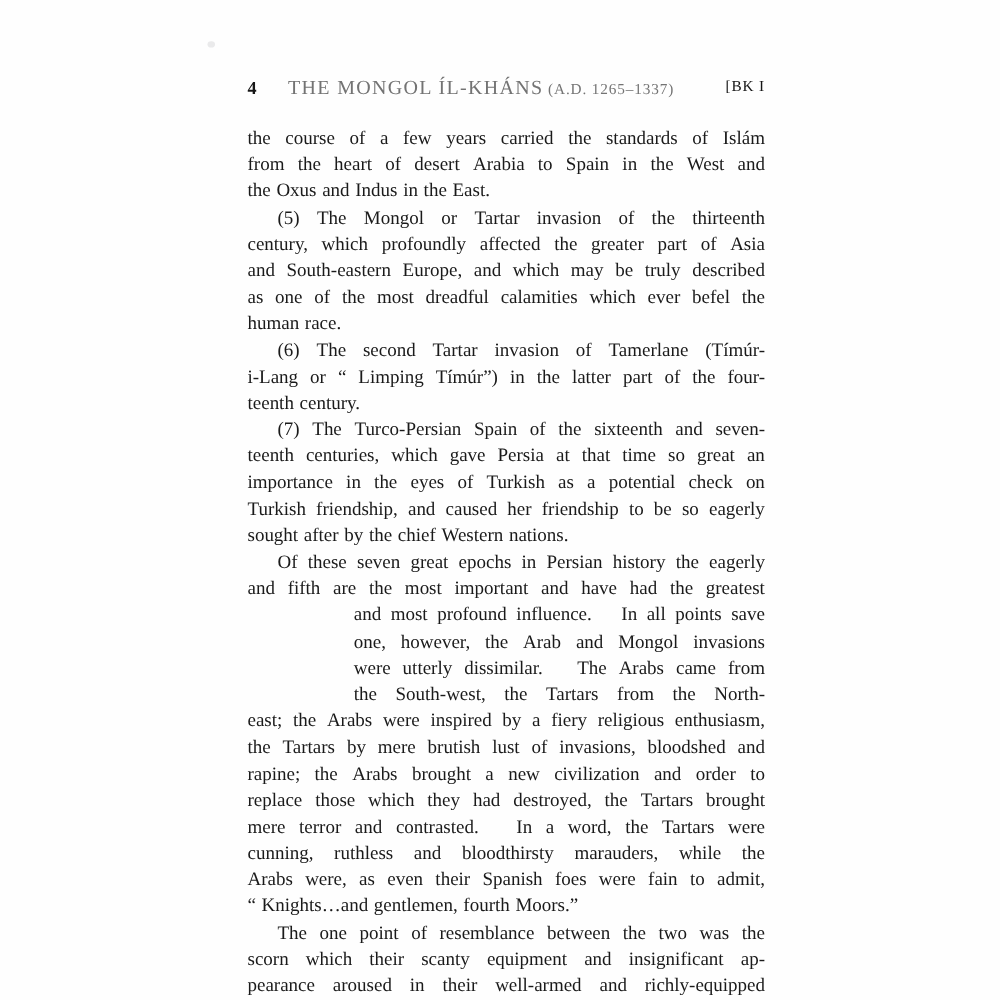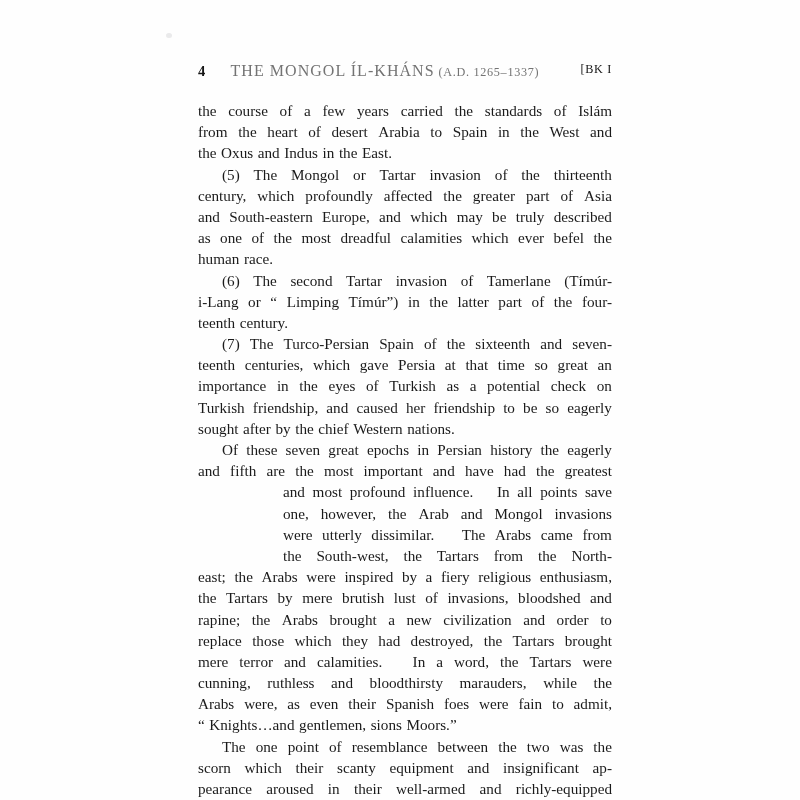--- a/index.html
+++ b/index.html
@@ -432,21 +432,21 @@
         <span class="w">had</span>
         <span class="w">destroyed,</span>
         <span class="w">the</span>
         <span class="w">Tartars</span>
         <span class="w">brought</span>
       </div>
       <div class="ln just">
         <span class="w">mere</span>
         <span class="w">terror</span>
         <span class="w">and</span>
-        <span class="w">calamities.</span>
+        <span class="w">contrasted.</span>
         <span class="gap-sent"></span>
         <span class="w">In</span>
         <span class="w">a</span>
         <span class="w">word,</span>
         <span class="w">the</span>
         <span class="w">Tartars</span>
         <span class="w">were</span>
       </div>
       <div class="ln just">
         <span class="w">cunning,</span>
@@ -467,21 +467,21 @@
         <span class="w">foes</span>
         <span class="w">were</span>
         <span class="w">fain</span>
         <span class="w">to</span>
         <span class="w">admit,</span>
       </div>
       <div class="ln flush">
         <span class="w">“</span>
         <span class="w">Knights…and</span>
         <span class="w">gentlemen,</span>
-        <span class="w">sions</span>
+        <span class="w">fourth</span>
         <span class="w">Moors.”</span>
       </div>
       <div class="ln just indent">
         <span class="w">The</span>
         <span class="w">one</span>
         <span class="w">point</span>
         <span class="w">of</span>
         <span class="w">resemblance</span>
         <span class="w">between</span>
         <span class="w">the</span>

